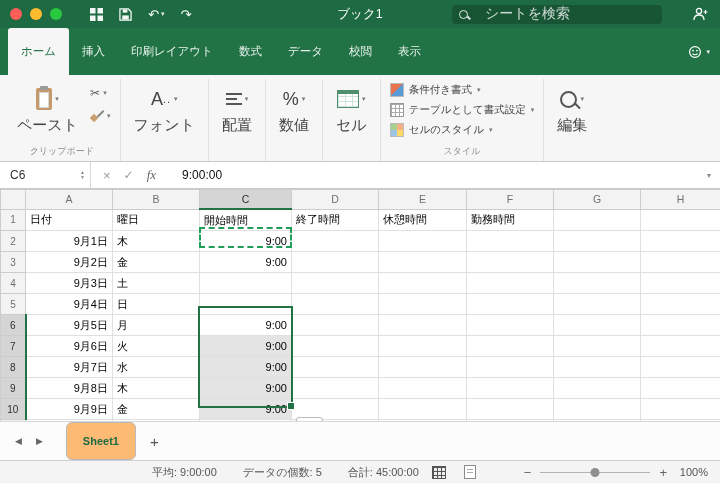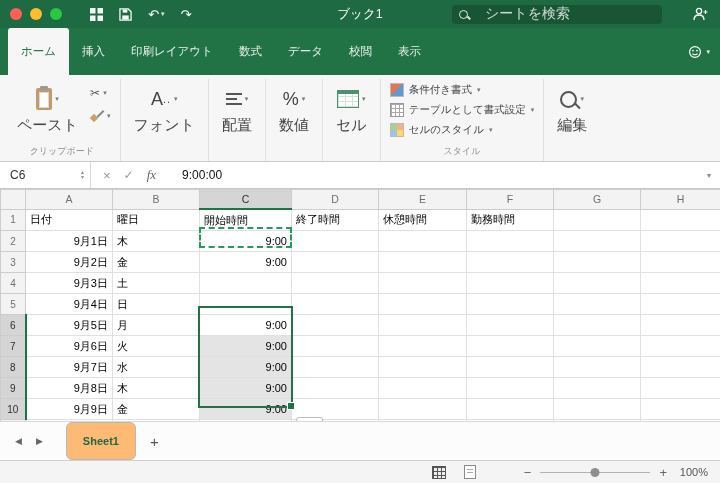--- a/index.html
+++ b/index.html
@@ -492,20 +492,25 @@
   </div>
 
   <div class="sheetbar">
     <span class="navarrow">◀</span>
     <span class="navarrow">▶</span>
     <span class="sheettab">Sheet1</span>
     <span class="addsheet">+</span>
   </div>
 
   <div class="statusbar">
+    <div class="stats">
+      <span>平均: 9:00:00</span>
+      <span>データの個数: 5</span>
+      <span>合計: 45:00:00</span>
+    </div>
     <div class="viewicons">
       <span class="vi-normal"></span>
       <span class="vi-page"></span>
     </div>
     <div class="zoom">
       <span class="zbtn">−</span>
       <span class="ztrack">
           <span class="zthumb"></span>
         </span>
       <span class="zbtn">+</span>

